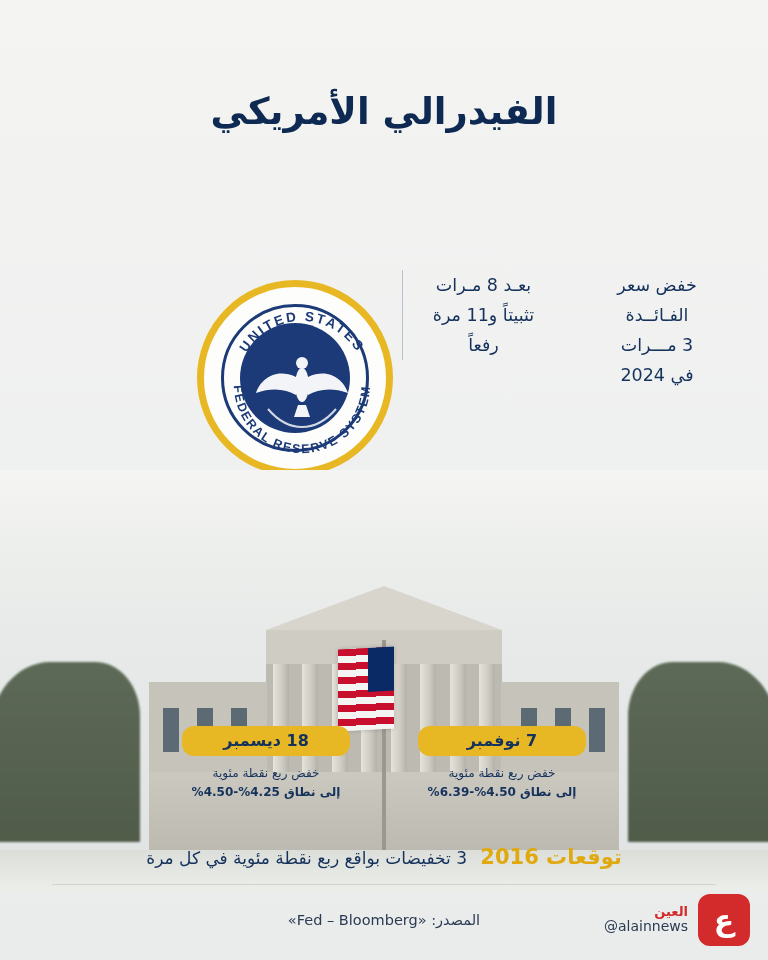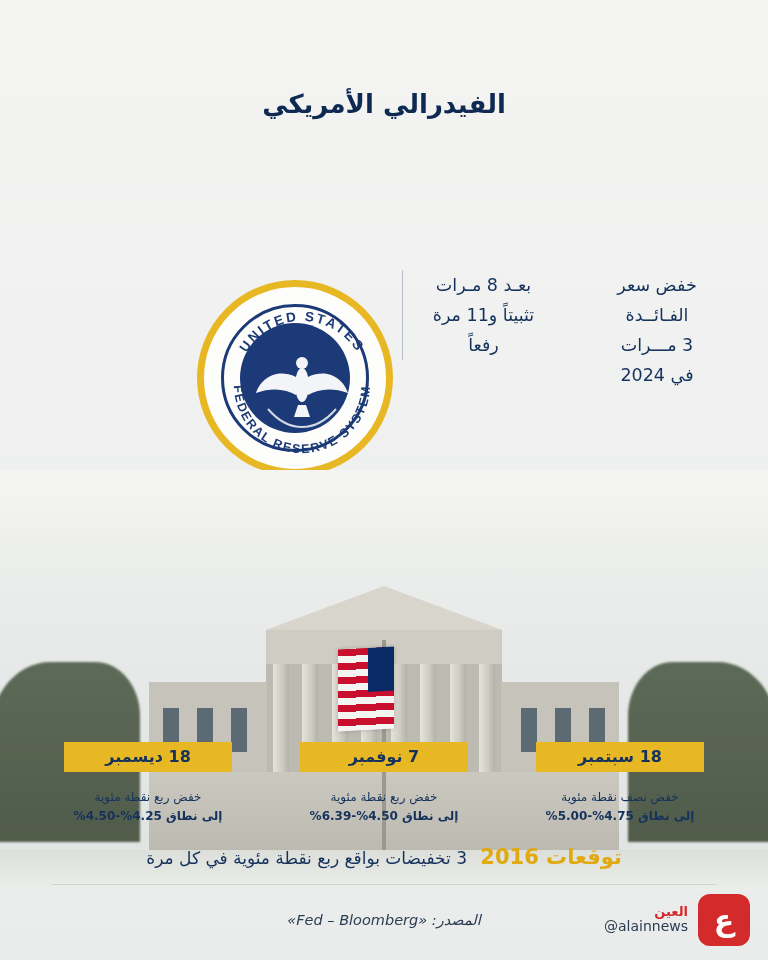--- a/index.html
+++ b/index.html
@@ -25,21 +25,21 @@
   
   .title-block {
     position: absolute;
     top: 88px;
     right: 0;
     left: 0;
     text-align: center;
     padding: 0 60px;
   }
   .title-line {
-    font-size: 26px;
+    font-size: 37px;
     font-weight: bold;
     color: #0e2a52;
     line-height: 1.28;
     letter-spacing: 0px;
     direction: rtl;
   }
 
   
   .facts {
     position: absolute;
@@ -239,21 +239,22 @@
     text-align: center;
     direction: rtl;
   }
   .card-head {
     background: #e8b824;
     color: #15325c;
     font-weight: bold;
     font-size: 16px;
     padding: 5px 0 6px;
     width: 168px;
-    margin: 16px auto;
+    margin: 0 auto;
+    border-radius: 12px;
   }
   .card-body {
     margin-top: 8px;
     color: #15325c;
     font-size: 12px;
     line-height: 1.6;
   }
   .card-body .strong { font-weight: bold; }
 
   
@@ -282,21 +283,20 @@
     background: #cfd3d1;
   }
   .source {
     position: absolute;
     top: 912px;
     left: 0; right: 0;
     text-align: center;
     color: #2b3b52;
     font-size: 14.5px;
     direction: rtl;
-    font-style: italic;
   }
   .brand {
     position: absolute;
     bottom: 14px;
     right: 18px;
     display: flex;
     align-items: center;
     gap: 10px;
     direction: rtl;
   }
@@ -400,27 +400,20 @@
     <div class="flagpole"></div>
     <div class="flag">
       <div class="canton"></div>
     </div>
     <div class="ground"></div>
     <div class="photo-fade"></div>
   </div>
 
   <div class="cards">
 
-    <div class="card">
-      <div class="card-head">18 سبتمبر</div>
-      <div class="card-body">
-        <div>خفض نصف نقطة مئوية</div>
-        <div class="strong">إلى نطاق 4.75%-5.00%</div>
-      </div>
-    </div>
 
     <div class="card">
       <div class="card-head">7 نوفمبر</div>
       <div class="card-body">
         <div>خفض ربع نقطة مئوية</div>
         <div class="strong">إلى نطاق 4.50%-6.39%</div>
       </div>
     </div>
 
     <div class="card">

